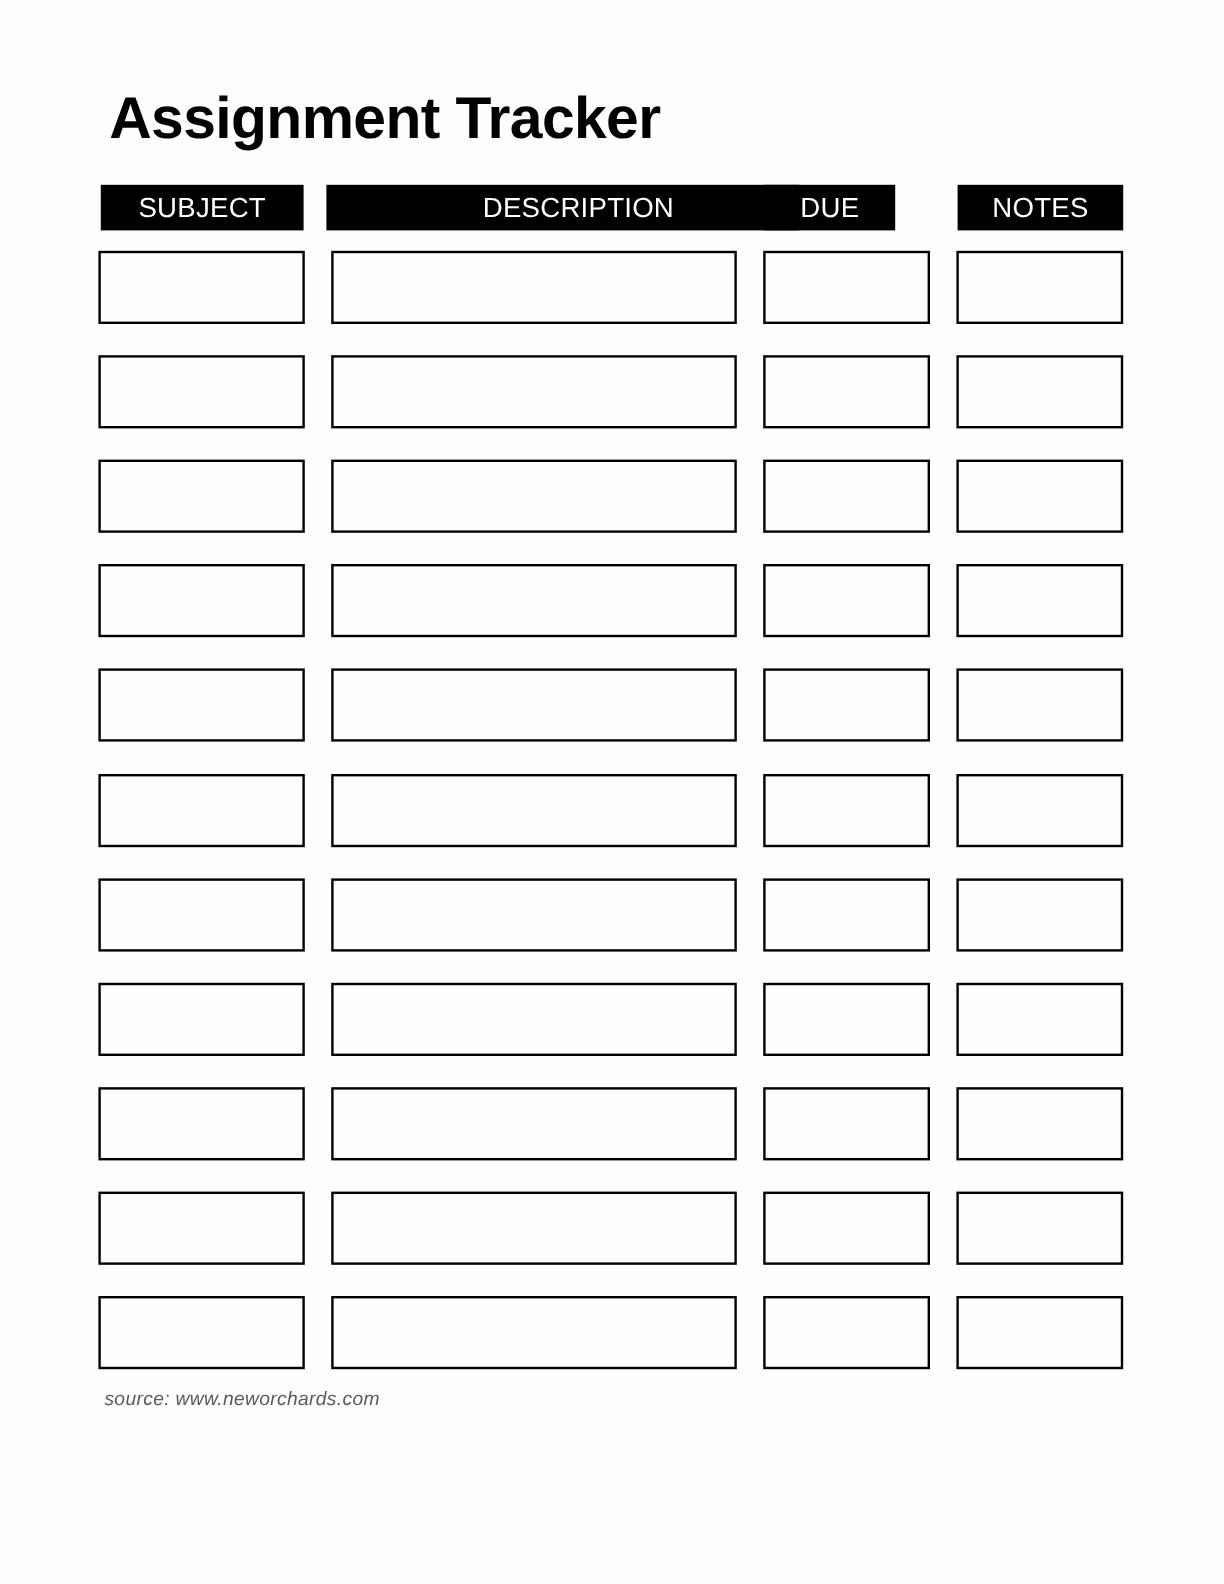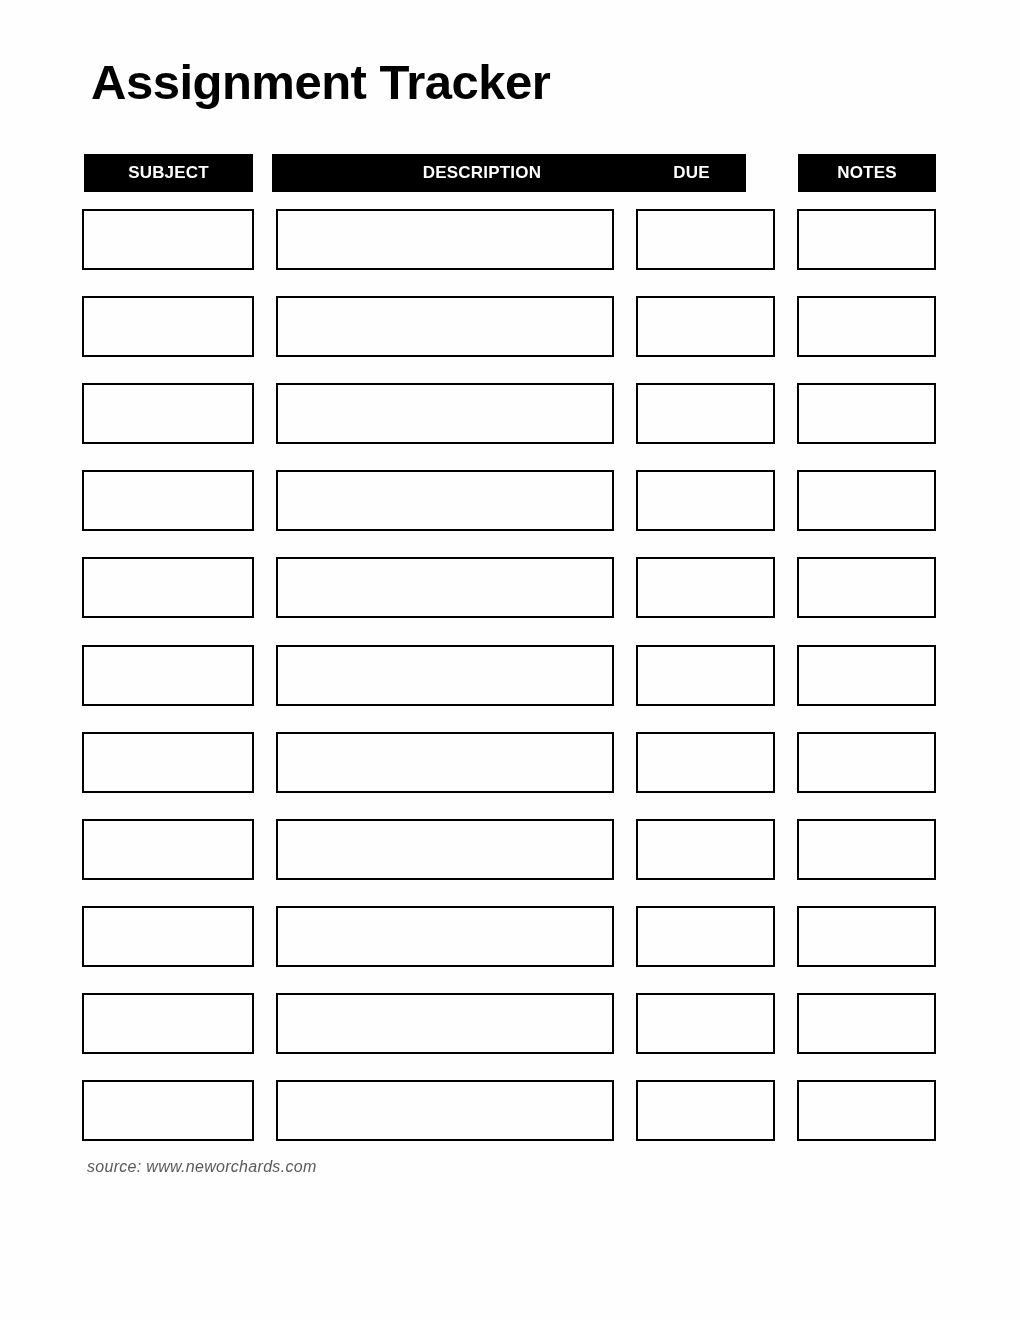--- a/index.html
+++ b/index.html
@@ -10,37 +10,37 @@
   body {
     width: 1020px;
     height: 1320px;
     position: relative;
     overflow: hidden;
     font-family: "Liberation Sans", "DejaVu Sans", sans-serif;
   }
   .title {
     position: absolute;
     left: 91px;
-    top: 51px;
+    top: 68px;
     margin: 0;
     font-size: 49px;
     font-weight: 700;
     letter-spacing: -0.5px;
     color: #000;
     line-height: 62px;
     white-space: nowrap;
   }
   .header-bar {
     position: absolute;
     top: 154px;
     height: 38px;
     background: #000;
     color: #fff;
-    font-weight: 700;
-    font-size: 17px;
+    font-weight: 400;
+    font-size: 23px;
     letter-spacing: 0.2px;
     display: flex;
     align-items: center;
     justify-content: center;
   }
   .cell {
     position: absolute;
     box-sizing: border-box;
     height: 61px;
     border: 2.5px solid #000;

